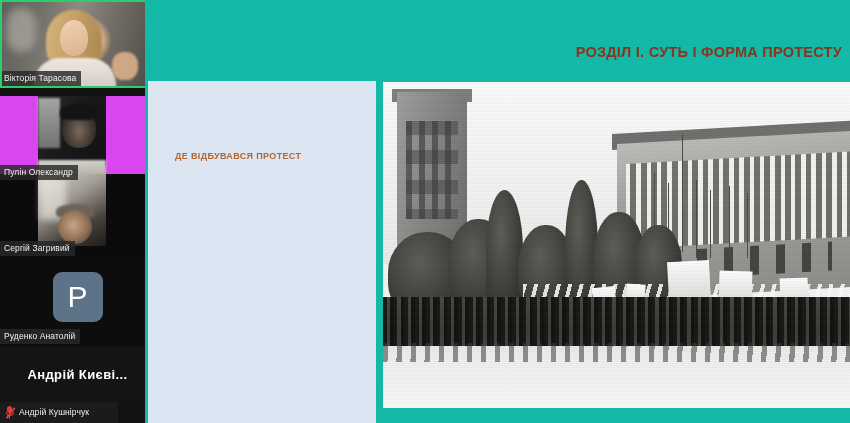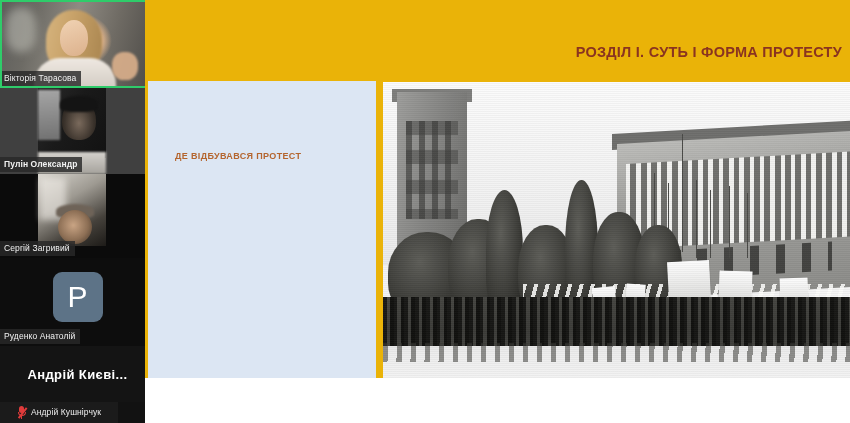--- a/index.html
+++ b/index.html
@@ -85,21 +85,21 @@
     border-radius: 44%;
     background: #d8ae8a; filter: blur(1.3px); opacity:.92;
   }
   #tile1 .lamp {
     position: absolute; left: 6px; top: 8px; width: 30px; height: 44px;
     border-radius: 40%;
     background: rgba(225,225,215,.40); filter: blur(4px);
   }
 
   
-  #tile2 { top: 88px; height: 86px; background:#404040;font-weight:bold; }
+  #tile2 { top: 96px; height: 86px; background:#d946ef; }
   #tile2 .vid {
     position: absolute; left: 38px; top: 0; width: 68px; height: 70px;
     background: linear-gradient(120deg,#2b2b2b 0%,#1a1a1a 45%,#121212 100%);
   }
   #tile2 .win {
     position: absolute; left: 38px; top: 2px; width: 22px; height: 50px;
     background: linear-gradient(180deg,#cfcfcf,#8f8f8f);
     filter: blur(1.2px); opacity:.75;
   }
   #tile2 .head {
@@ -163,21 +163,21 @@
     font-size: 13px; font-weight: bold;
     letter-spacing: .4px;
   }
 
   
   #statusbar {
     position: absolute; left: 0; bottom: 0;
     width: 118px; height: 21px;
     background: #1b1b1b;
     display: flex; align-items: center;
-    gap: 5px; padding-left: 17px;
+    gap: 5px; padding-left: 5px;
     z-index: 9;
   }
   #statusbar .mic-muted {
     position: relative;
     width: 9px; height: 13px; flex: 0 0 9px;
   }
   #statusbar .mic-muted .body {
     position: absolute; left: 2px; top: 0;
     width: 5px; height: 7px; border-radius: 2.5px;
     background: #e03b3b;
@@ -198,22 +198,22 @@
     transform: rotate(-52deg); transform-origin: center;
   }
   #statusbar .sb-name {
     color: #ededed; font-size: 8.5px; line-height: 11px;
     white-space: nowrap; letter-spacing: .1px;
   }
 
   
   #slide {
     position: relative;
-    flex: 1 1 auto; height: 378px;
-    background: #eab308;
+    flex: 1 1 auto; height: 423px;
+    background: #14b8a6;
     overflow: hidden;
   }
 
   #slide-title {
     position: absolute;
     right: 8px; top: 44px;
     color: #8a3420;
     font-size: 14.5px;
     font-weight: bold;
     letter-spacing: .25px;

